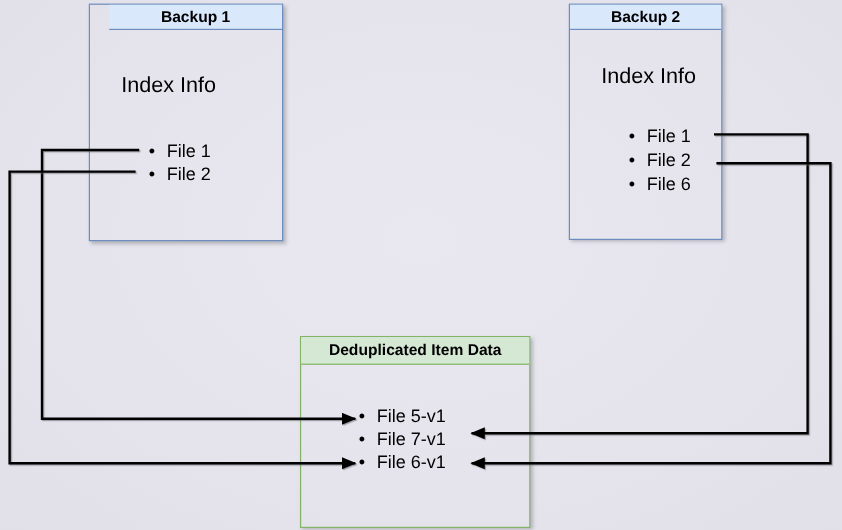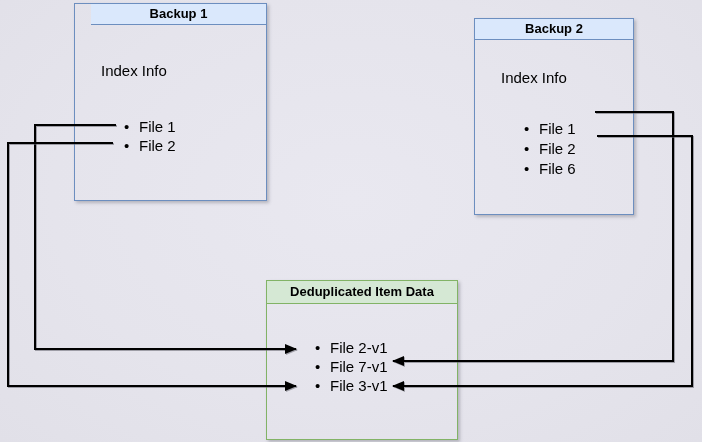--- a/index.html
+++ b/index.html
@@ -37,28 +37,28 @@
     height: 21px;
     line-height: 19px;
   }
   .box.green { border: 1.5px solid #82b366; }
   .box.green .box-header {
     background: #d5e8d4;
     border-bottom: 1.5px solid #82b366;
     height: 23px;
     line-height: 21px;
   }
-  #backup1 { left: 74px;  top: 3px;   width: 193px; height: 198px; padding-left: 16px; }
-  #backup2 { left: 474px; top: 18px;   width: 160px; height: 197px; }
-  #dedup   { left: 266px; top: 280px; width: 192px; height: 160px; }
+  #backup1 { left: 74px;  top: 3px;   width: 162px; height: 198px; padding-left: 16px; }
+  #backup2 { left: 474px; top: 3px;   width: 128px; height: 197px; }
+  #dedup   { left: 250px; top: 280px; width: 192px; height: 160px; }
 
   .subtitle {
     position: absolute;
     left: 26px;
-    font-size: 15px;
+    font-size: 18px;
     line-height: 20px;
     color: #000;
     white-space: nowrap;
   }
   #backup1 .subtitle { top: 57px; }
   #backup2 .subtitle { top: 49px; }
 
   ul.filelist {
     position: absolute;
     left: 0;
@@ -126,23 +126,23 @@
     <ul class="filelist">
       <li>File 1</li>
       <li>File 2</li>
       <li>File 6</li>
     </ul>
   </div>
 
   <div class="box green" id="dedup">
     <div class="box-header">Deduplicated Item Data</div>
     <ul class="filelist">
-      <li>File 2-v1</li>
+      <li>File 5-v1</li>
       <li>File 7-v1</li>
-      <li>File 3-v1</li>
+      <li>File 6-v1</li>
     </ul>
   </div>
 
   <svg class="connectors" viewBox="0 0 702 442">
     <defs>
       <marker id="arrowhead" markerUnits="userSpaceOnUse" markerWidth="13" markerHeight="11" refX="11" refY="5" orient="auto">
         <path d="M0,0 L12,5 L0,10 Z" fill="#000"></path>
       </marker>
     </defs>
     <path class="arrow" d="M116,125 L35,125 L35,349 L296,349" marker-end="url(#arrowhead)"></path>

